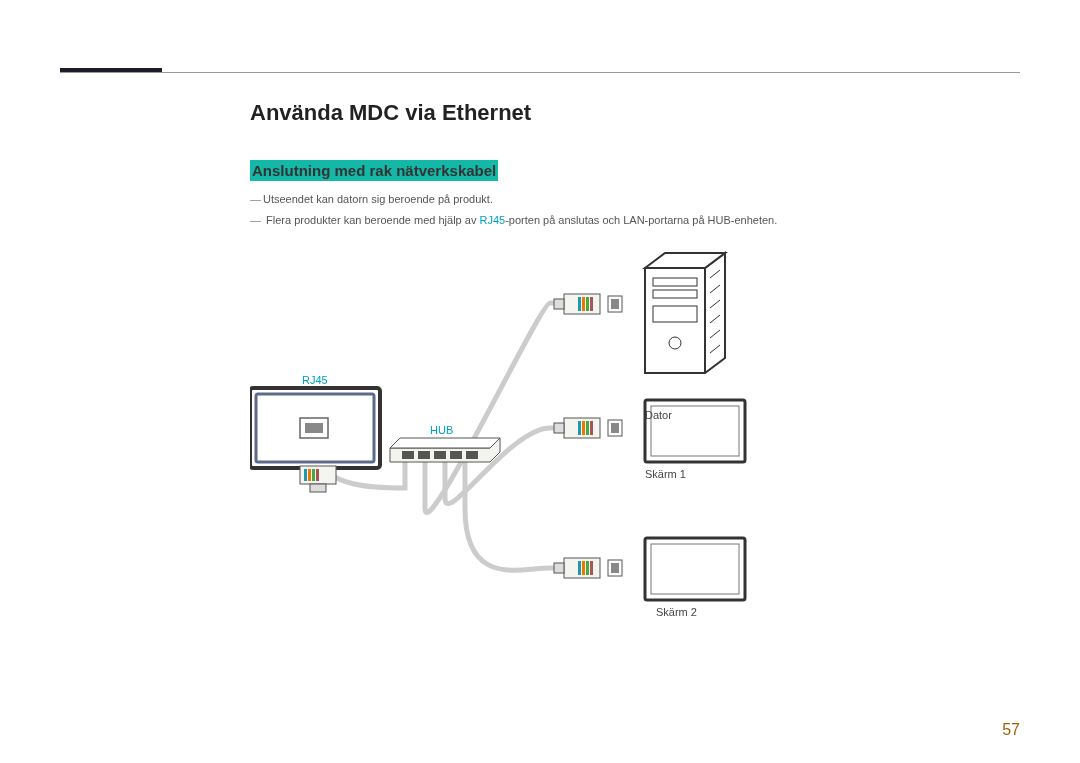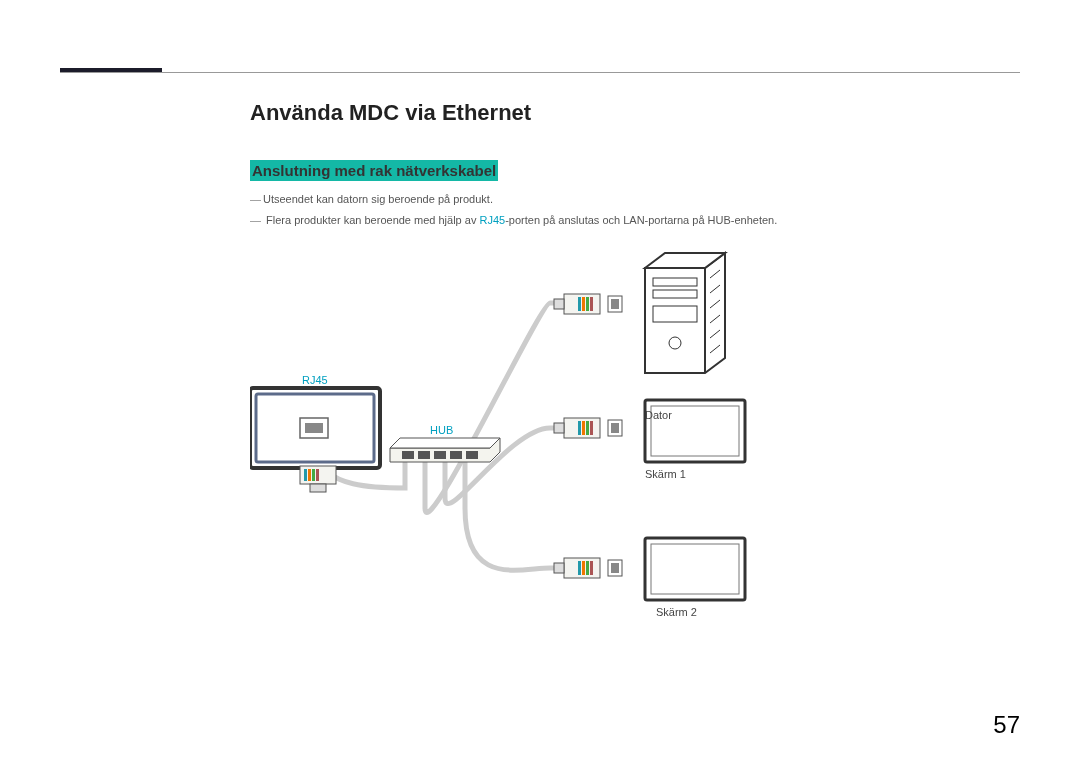--- a/index.html
+++ b/index.html
@@ -80,22 +80,22 @@
   .lbl {
     position: absolute;
     font-size: 11px;
     color: #444;
   }
   .lbl.port-col { color: #00a0c0; }
   .pg {
     position: absolute;
     bottom: 24px;
     right: 60px;
-    font-size: 24px;
-    color: #000000;
+    font-size: 16px;
+    color: #a16207;
   }
 </style>
 </head>
 <body>
 
 <div class="top-rule"></div>
 <div class="hr-divider"></div>
 
 <div class="content">
   <h1>Använda MDC via Ethernet</h1>

